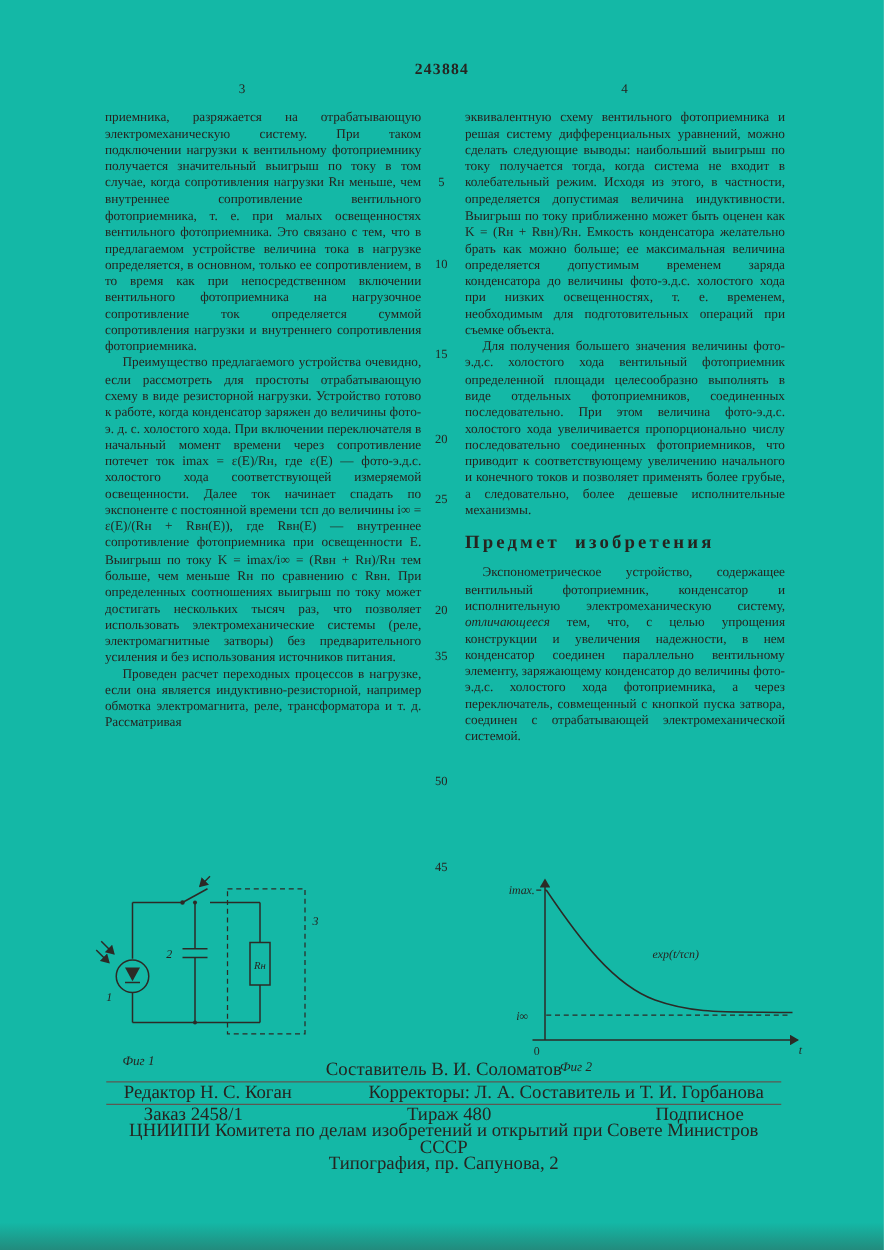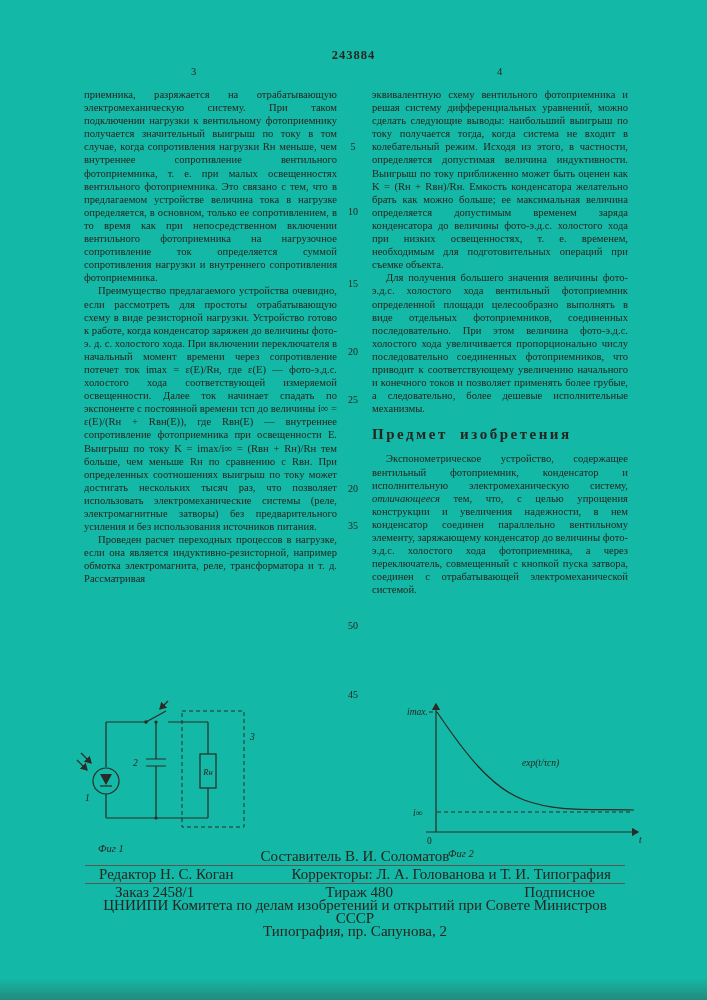--- a/index.html
+++ b/index.html
@@ -128,21 +128,21 @@
       <text class="figlabel" x="233" y="151">t</text>
       <text class="figcap" x="42" y="165">Фиг 2</text>
     </svg>
   </div>
 
   <div class="footer">
     <div>Составитель В. И. Соломатов</div>
     <div class="rule"></div>
     <div class="f-row">
       <span>Редактор Н. С. Коган</span>
-      <span>Корректоры: Л. А. Голованова и Т. И. Типография</span>
+      <span>Корректоры: Л. А. Составитель и Т. И. Горбанова</span>
     </div>
     <div class="rule"></div>
     <div class="f-row3">
       <span>Заказ 2458/1</span>
       <span>Тираж 480</span>
       <span>Подписное</span>
     </div>
     <div>ЦНИИПИ Комитета по делам изобретений и открытий при Совете Министров СССР</div>
     <div>Типография, пр. Сапунова, 2</div>
   </div>

